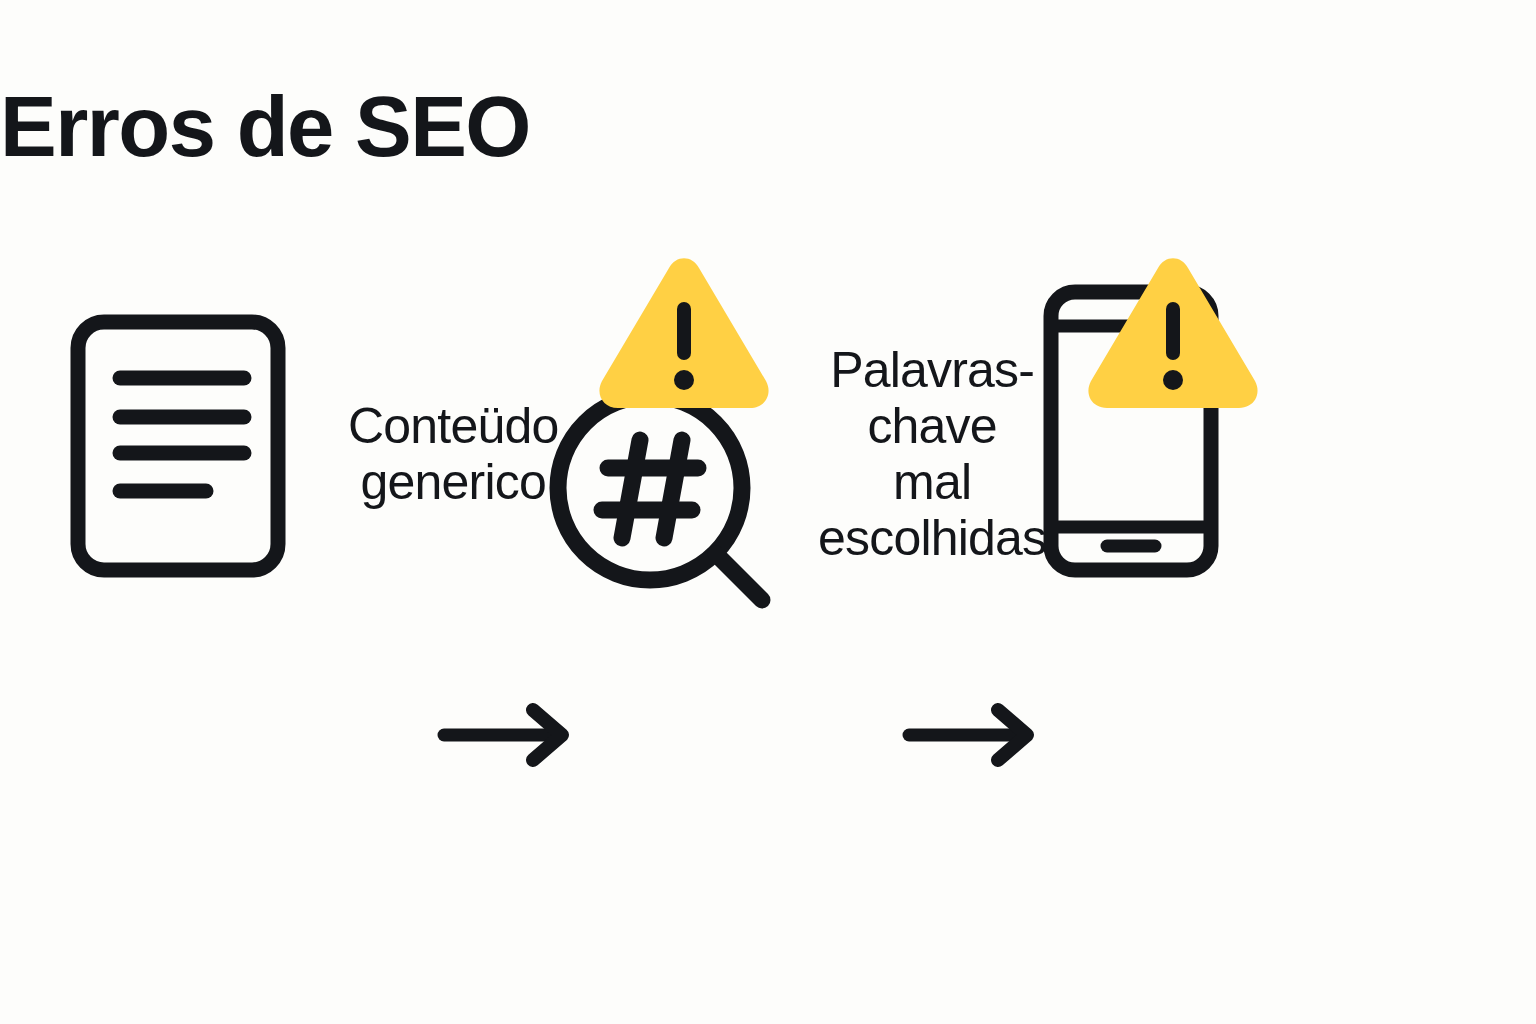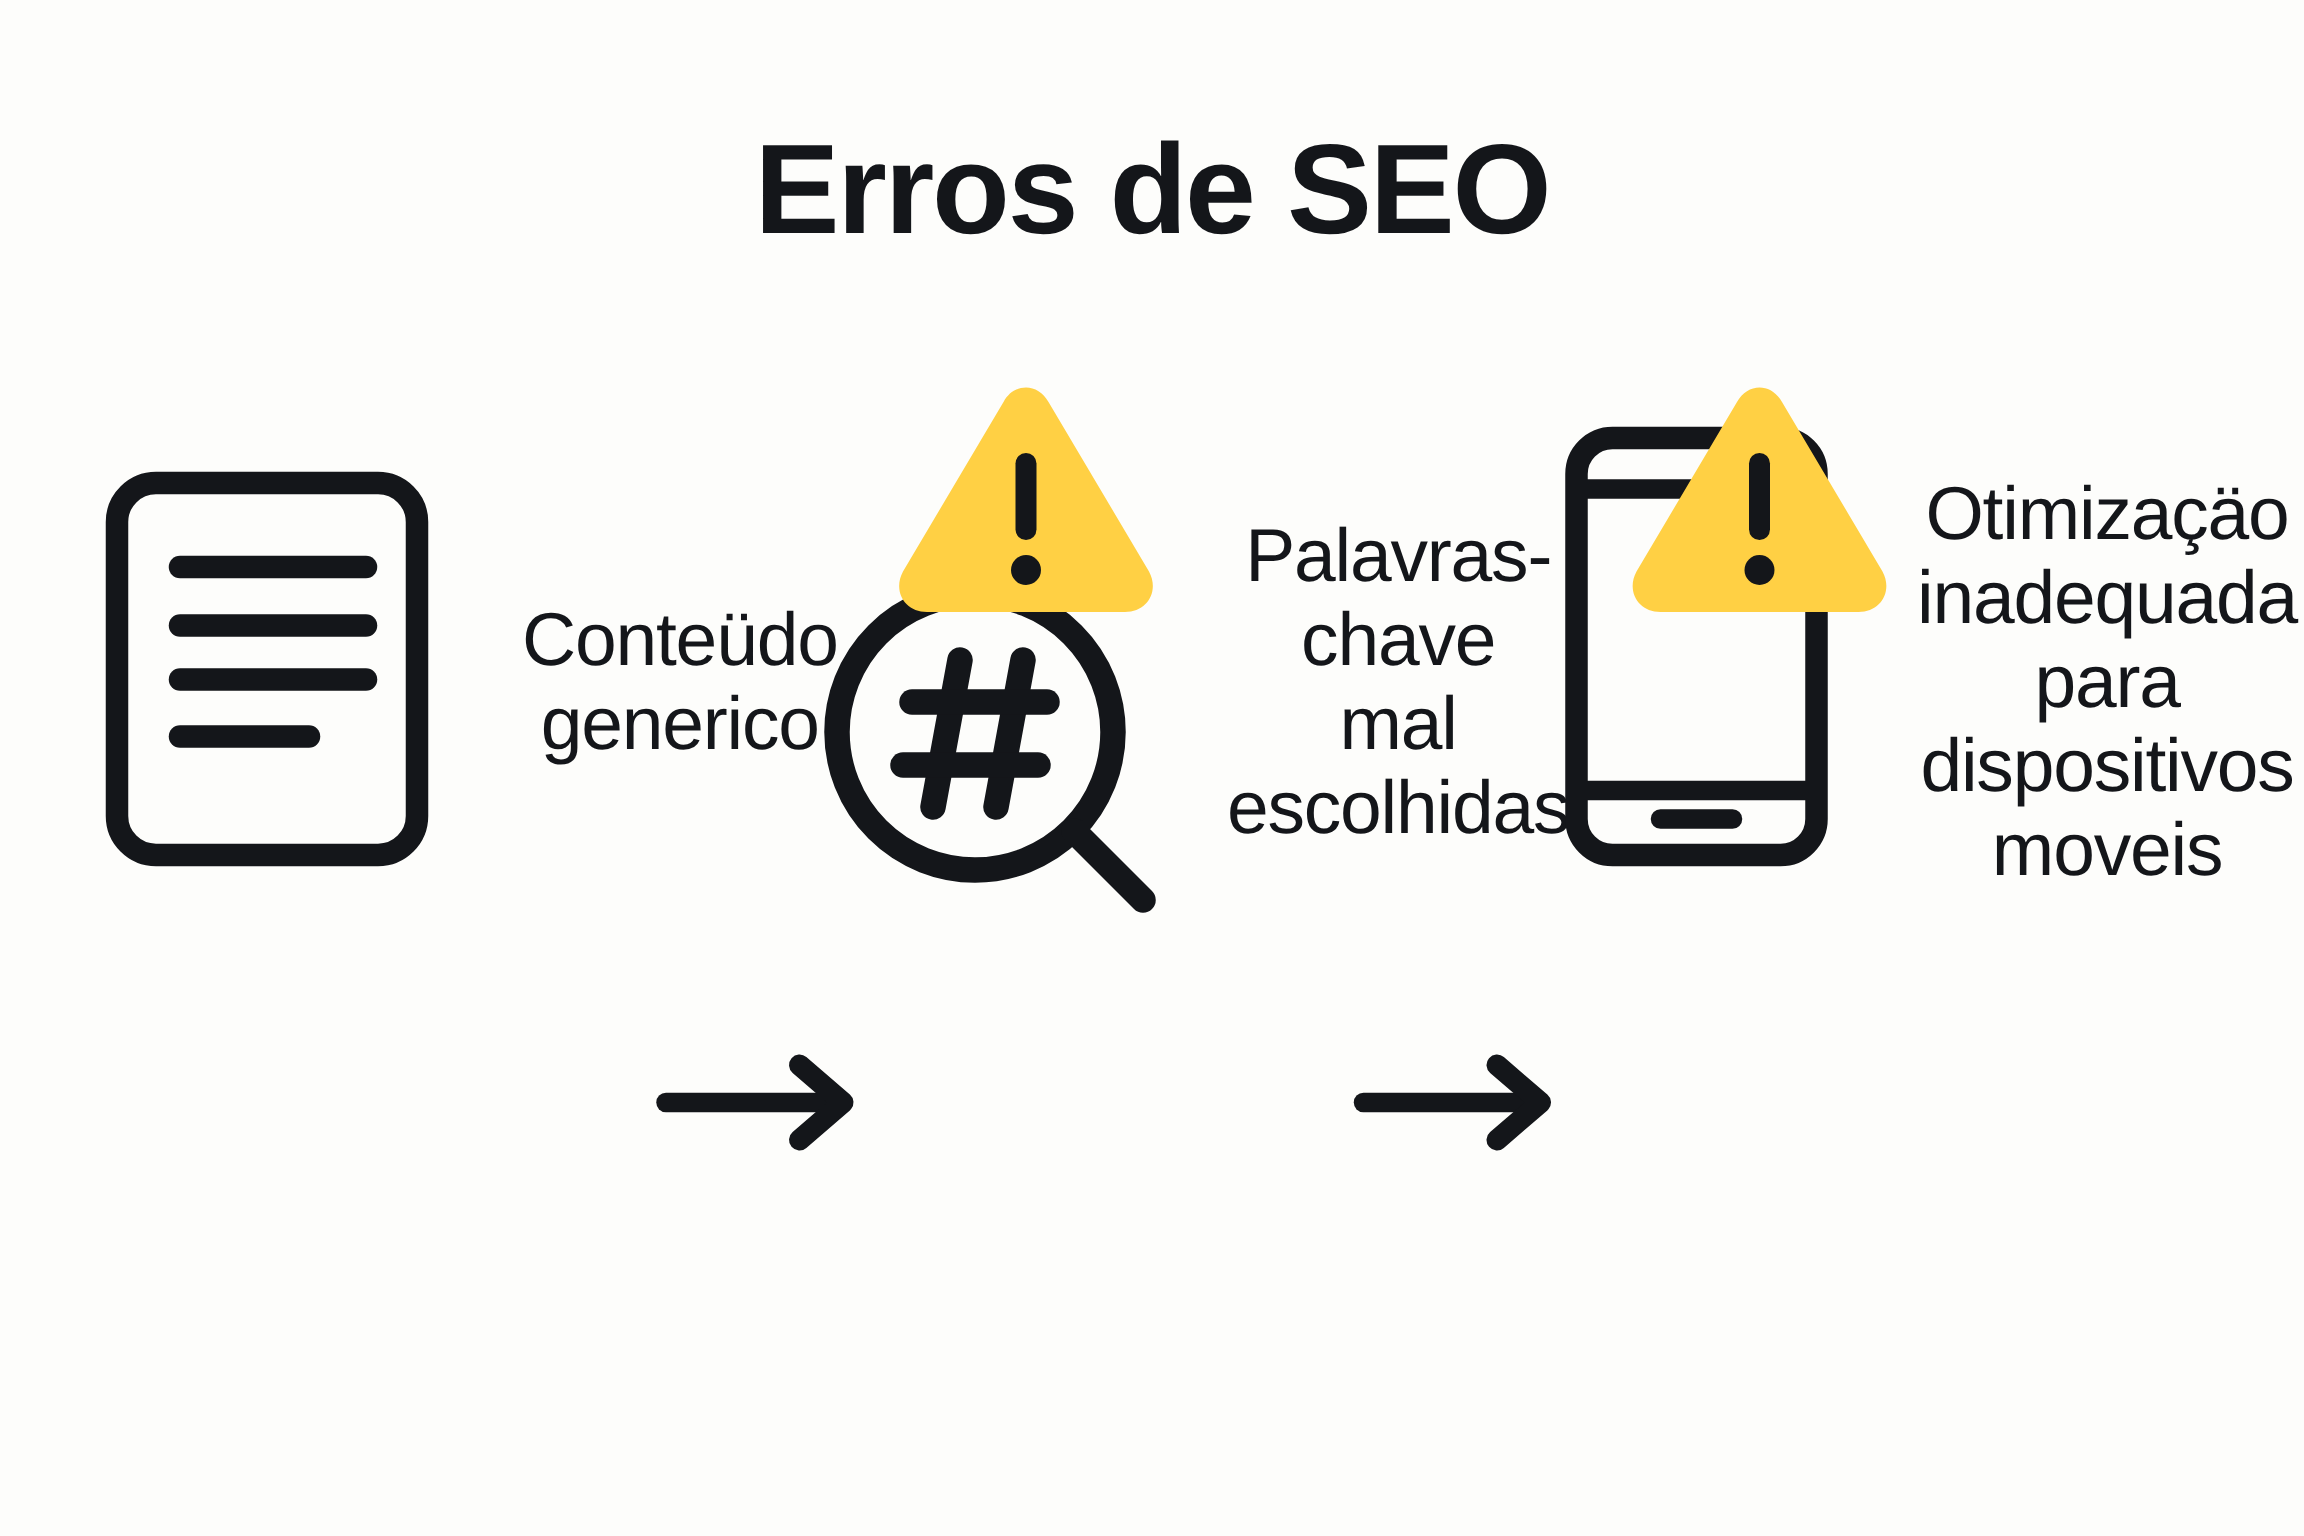--- a/index.html
+++ b/index.html
@@ -20,21 +20,20 @@
     width: 1536px;
     height: 1024px;
   }
 
   
   .title {
     position: absolute;
     left: 0;
     top: 84px;
     width: 1536px;
-    text-align: center;
     font-size: 85px;
     font-weight: 700;
     letter-spacing: -1.5px;
     color: #14161A;
     line-height: 1.0;
     font-family: "Liberation Sans", sans-serif;
   }
 
   
   .steps {
@@ -163,24 +162,20 @@
                      L 277 131
                      C 284 144 276 158 261 158
                      L 129 158
                      C 114 158 106 144 113 131
                      Z" fill="#FFD044"></path>
             <rect x="188" y="52" width="14" height="58" rx="7" fill="#14161A"></rect>
             <circle cx="195" cy="130" r="10" fill="#14161A"></circle>
           </g>
         </svg>
       </div>
-      <div class="label label-3">Otimizaçäo
-inadequada
-para dispositivos
-moveis</div>
     </div>
 
     <div class="arrow arrow-1">
       <svg width="145" height="60" viewBox="0 0 145 60" aria-hidden="true">
         <line x1="6" y1="30" x2="120" y2="30" stroke="#14161A" stroke-width="13" stroke-linecap="round"></line>
         <polyline points="95,5 124,30 95,55" fill="none" stroke="#14161A" stroke-width="14" stroke-linecap="round" stroke-linejoin="round"></polyline>
       </svg>
     </div>
 
     <div class="arrow arrow-2">

